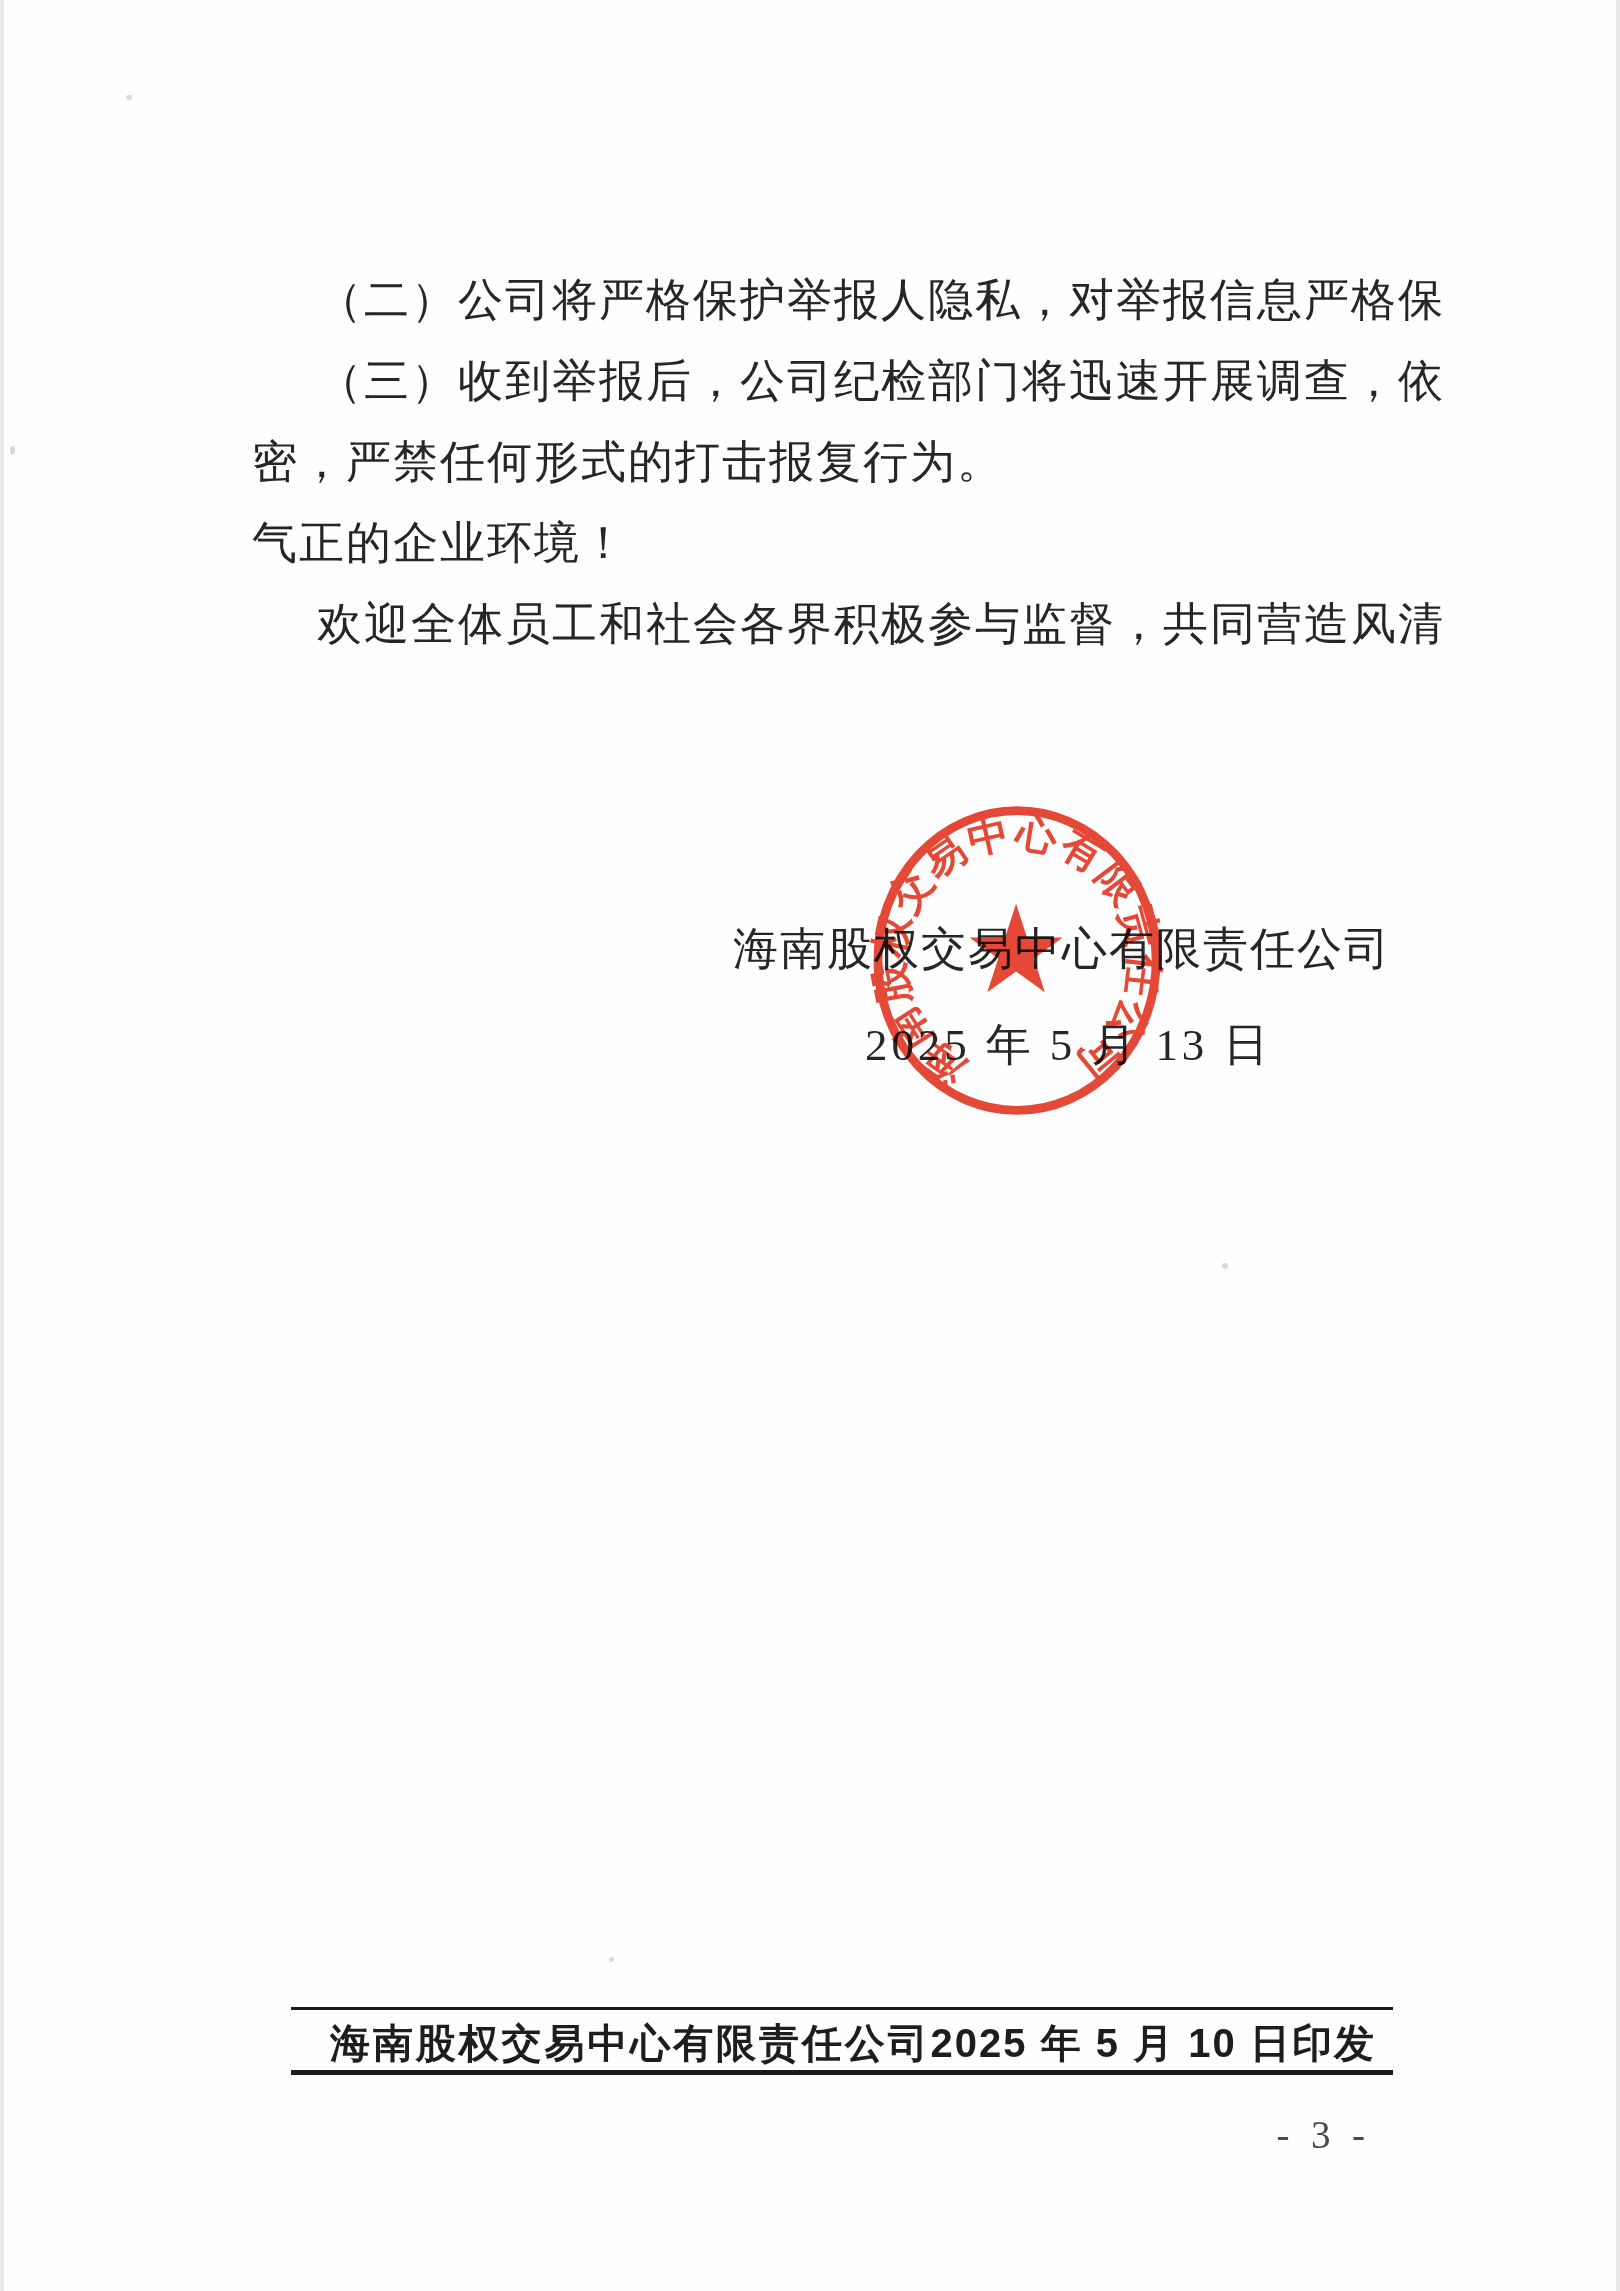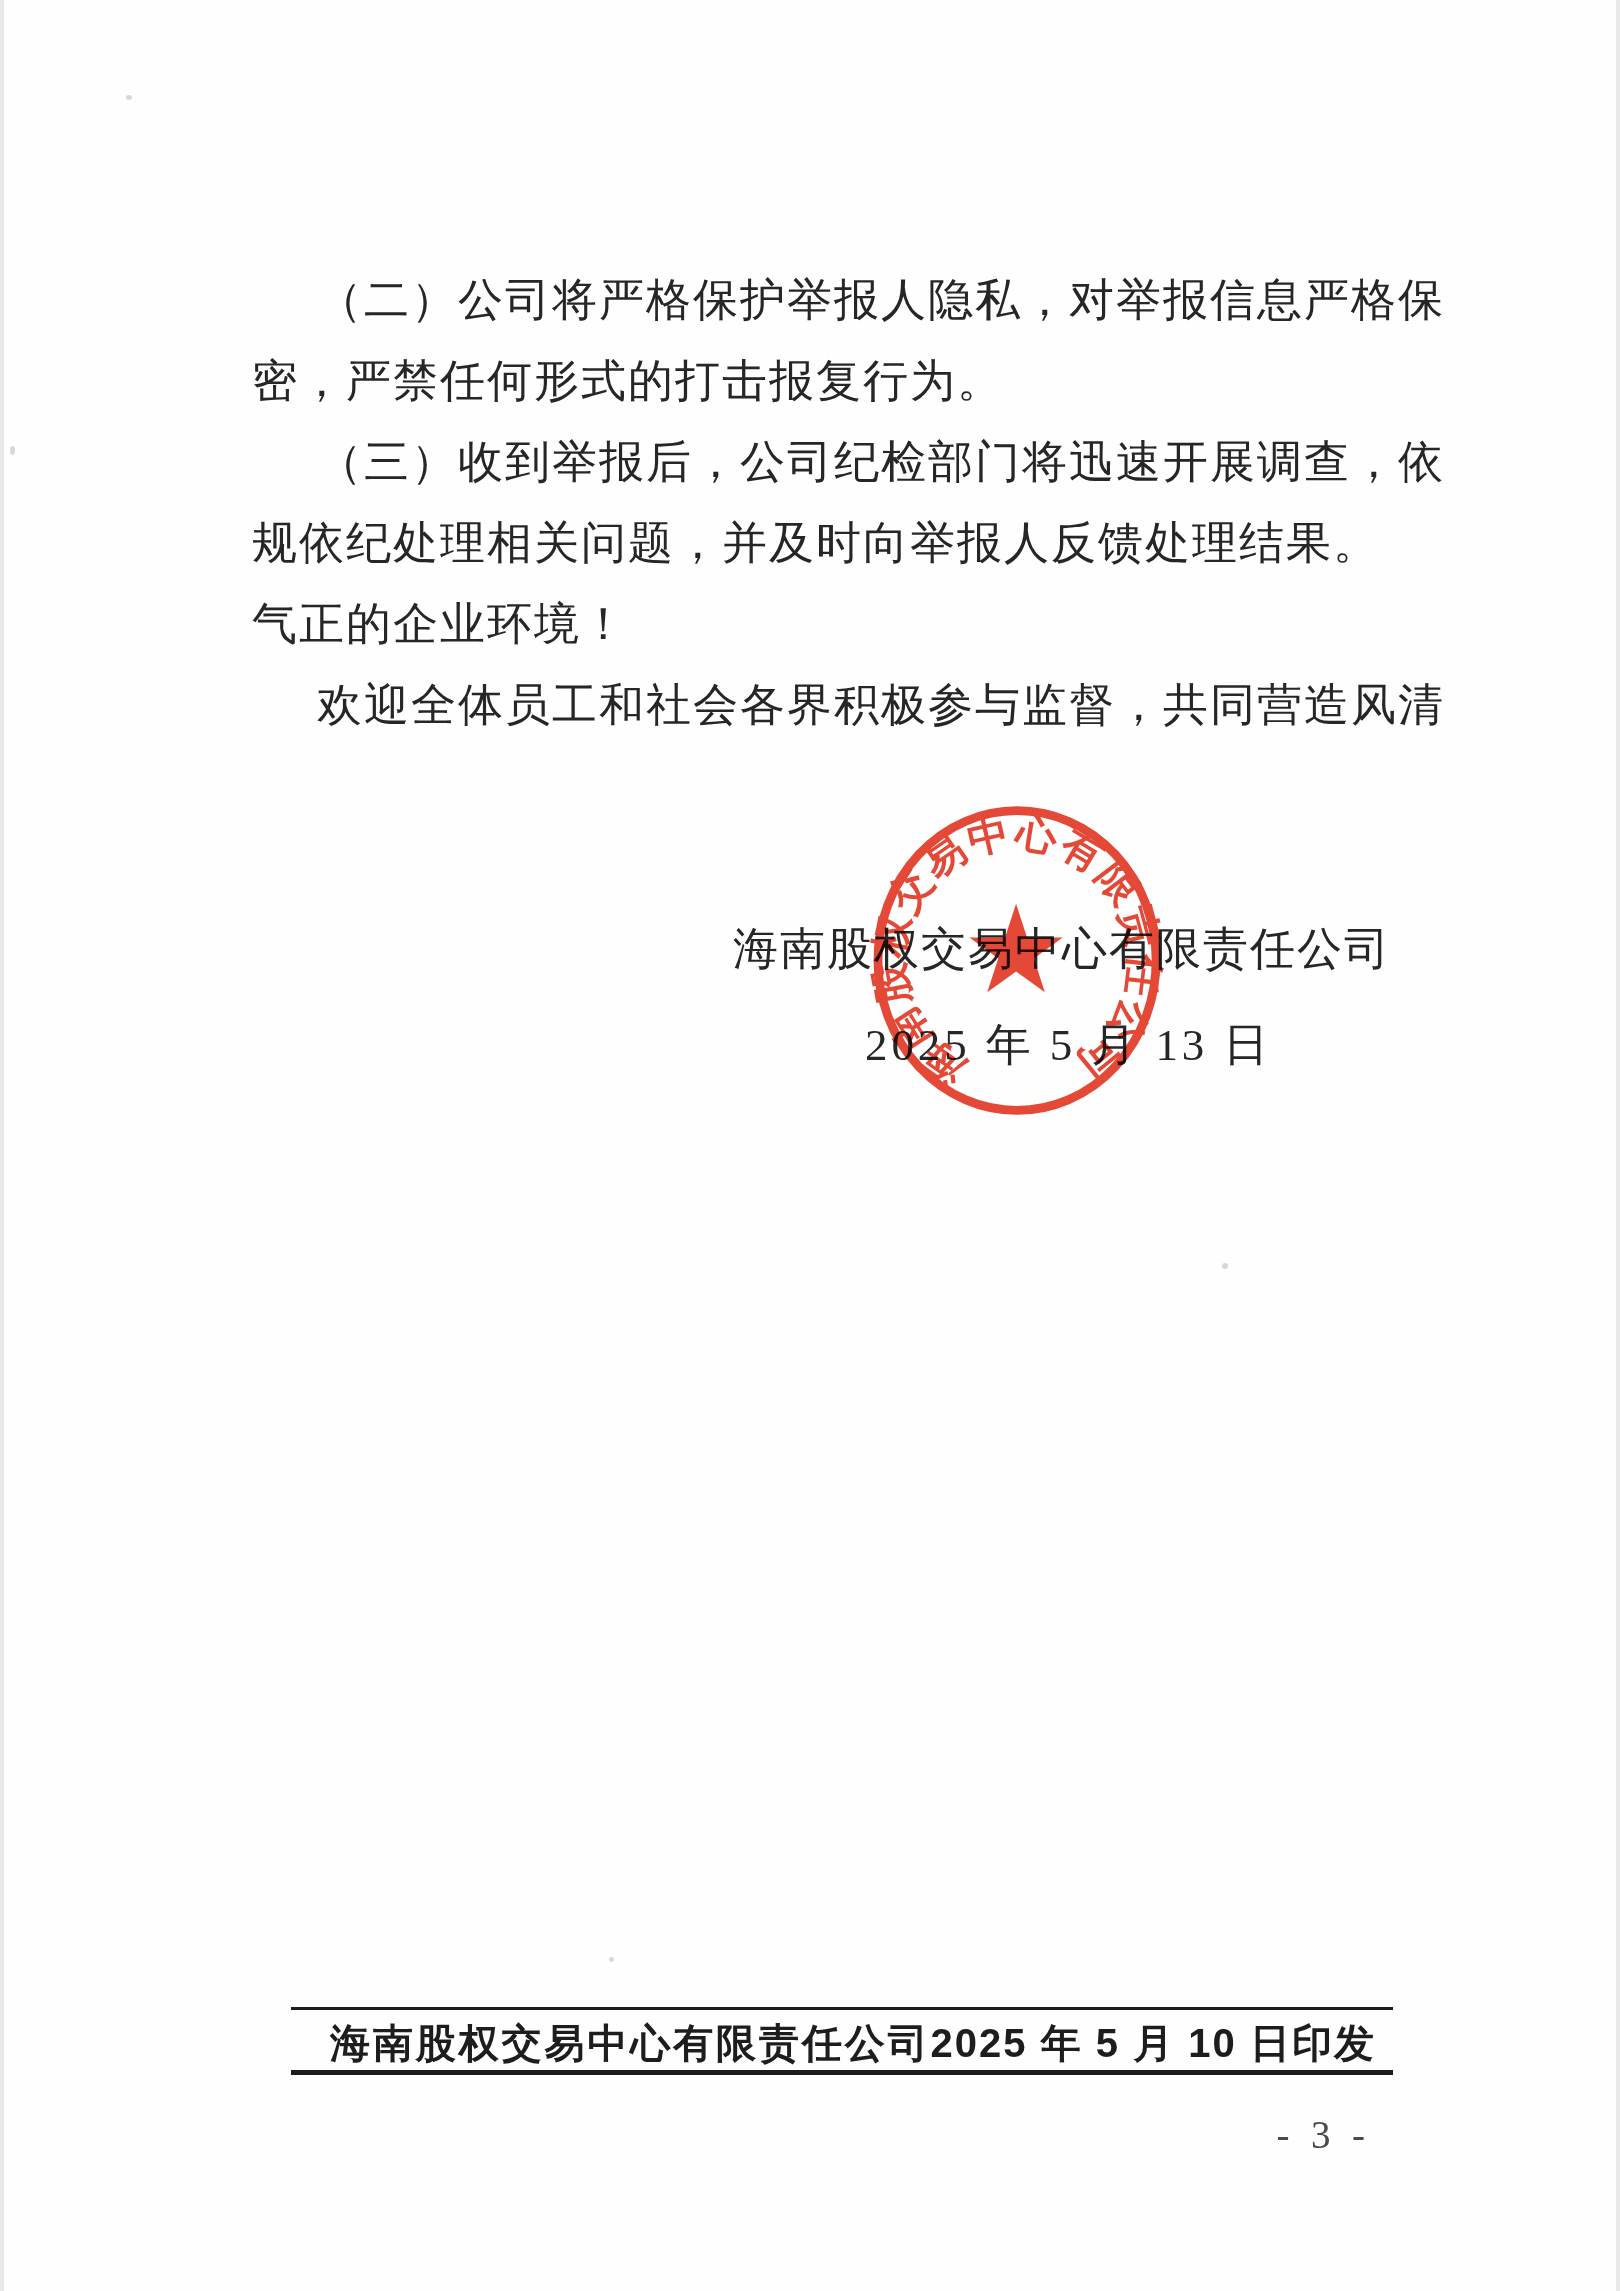--- a/index.html
+++ b/index.html
@@ -75,23 +75,22 @@
 
 <div class="page">
 
   <div class="speck" style="left:5.9px;top:446px;width:4.9px;height:8.8px;"></div>
   <div class="speck" style="left:122px;top:95px;width:5.9px;height:4.9px;"></div>
   <div class="speck" style="left:1218px;top:1263px;width:5.9px;height:5.9px;"></div>
   <div class="speck" style="left:605px;top:1957px;width:4.9px;height:4.9px;"></div>
 
   <div class="doc-body">
     <div class="doc-line indent">（二）公司将严格保护举报人隐私，对举报信息严格保</div>
+    <div class="doc-line indent">（三）收到举报后，公司纪检部门将迅速开展调查，依</div>
     <div class="doc-line">密，严禁任何形式的打击报复行为。</div>
-    <div class="doc-line indent">（三）收到举报后，公司纪检部门将迅速开展调查，依</div>
-    <div class="doc-line">规依纪处理相关问题，并及时向举报人反馈处理结果。</div>
     <div class="doc-line">气正的企业环境！</div>
     <div class="doc-line indent">欢迎全体员工和社会各界积极参与监督，共同营造风清</div>
   </div>
 
   <div class="sig-company">海南股权交易中心有限责任公司</div>
   <div class="sig-date">2025 年 5 月 13 日</div>
 
   <svg class="seal" viewBox="0 0 320 340">
     <ellipse cx="158" cy="168" rx="142" ry="153" fill="none" stroke="#e33b28" stroke-width="9"></ellipse>
     <polygon fill="#e33b28" points="157,110 168.2,144.5 204.6,144.5 175.2,165.9 186.4,200.5 157,179.1 127.6,200.5 138.8,165.9 109.4,144.5 145.8,144.5"></polygon>

